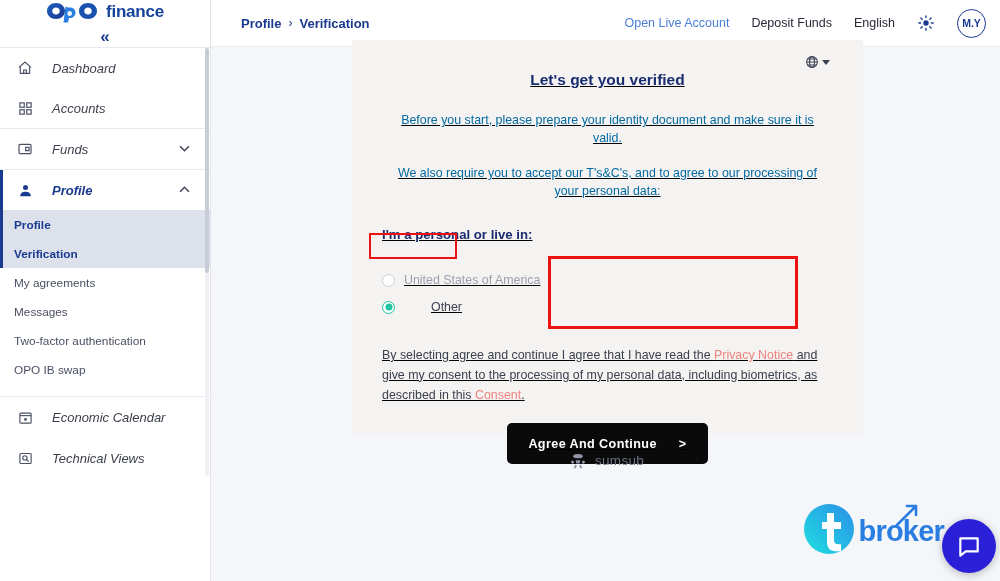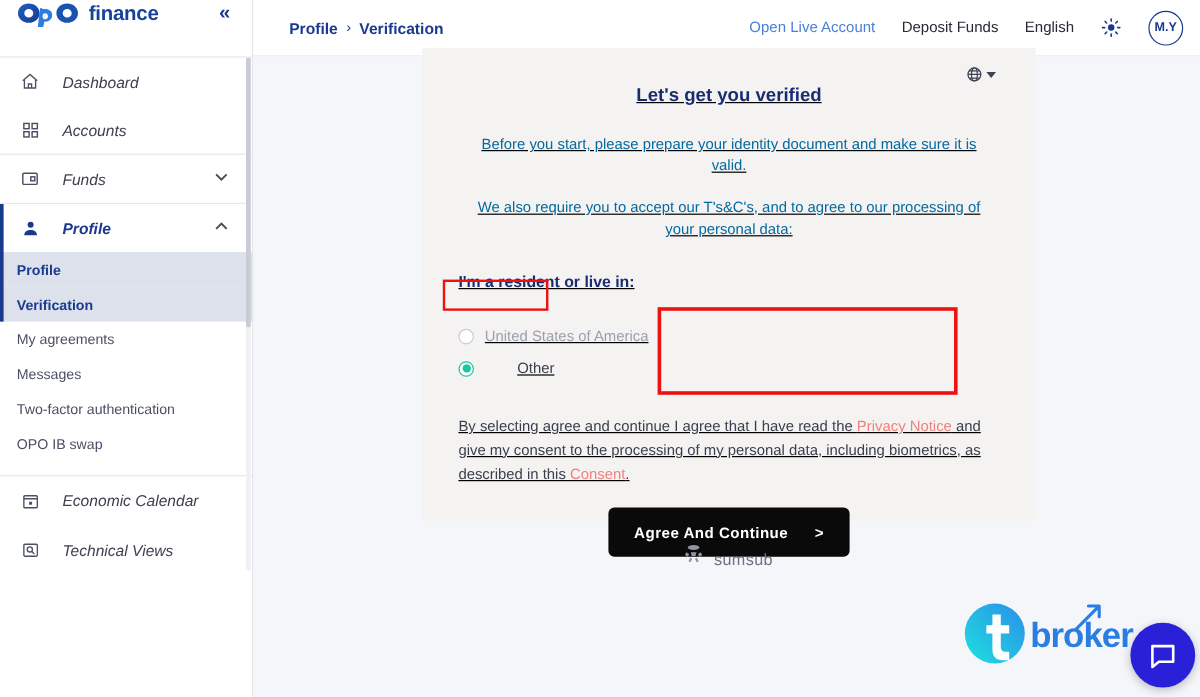--- a/index.html
+++ b/index.html
@@ -14,23 +14,24 @@
   
   .sidebar {
     width: 211px; height: 581px;
     background: #ffffff;
     border-right: 1px solid #e2e4ea;
     position: relative;
     flex: 0 0 211px;
   }
   .sidebar-logo {
     height: 47px;
-    display: flex; align-items: flex-start;
+    display: flex; align-items: center;
     padding: 0 14px 0 14px;
     justify-content: space-between;
+    flex-direction: column;
   }
   .logo-wrap { display: flex; align-items: center; gap: 4px; }
   .logo-mark { width: 56px; height: 24px; display: block; }
   .logo-text {
     font-size: 17px; font-weight: bold; color: #15439b;
     letter-spacing: -0.2px;
   }
   .collapse-btn {
     color: #1a3a8f; font-size: 17px; line-height: 1;
     cursor: pointer; font-weight: bold; padding: 2px 4px;
@@ -180,21 +181,21 @@
   }
   .hl-box-btn {
     position: absolute; left: 337px; top: 256px;
     width: 250px; height: 73px;
     border: 3px solid #ee1111; pointer-events: none;
   }
 
   
   .sumsub {
     position: absolute; left: 357px; top: 453px;
-    display: flex; align-items: flex-end; gap: 7px;
+    display: flex; align-items: flex-start; gap: 7px;
   }
   .sumsub-txt { font-size: 13.5px; color: #6c7285; letter-spacing: 0.3px; }
 
   .tbroker {
     position: absolute; right: 56px; bottom: 22px;
     display: flex; align-items: center; gap: 4px;
   }
   .tb-txt {
     font-size: 29px; font-weight: bold; color: #2a7de1;
     letter-spacing: -0.8px; position: relative;
@@ -374,21 +375,21 @@
               <path d="M2.8 12h18.4M4.3 6.8h15.4M4.3 17.2h15.4"></path>
           </svg>
         </span>
         <span class="caret"></span>
       </div>
 
       <h1 class="card-title">Let's get you verified</h1>
       <p class="card-p p1">Before you start, please prepare your identity document and make sure it is valid.</p>
       <p class="card-p p2">We also require you to accept our T's&amp;C's, and to agree to our processing of your personal data:</p>
 
-      <div class="section-label">I'm a resident or live in:</div>
+      <div class="section-label">I'm a personal or live in:</div>
 
       <div class="radio-list">
         <label class="radio-row">
           <span class="radio"></span>
           <span class="radio-lbl">United States of America</span>
         </label>
         <label class="radio-row">
           <span class="radio on"></span>
           <span class="radio-lbl dk">Other</span>
         </label>

